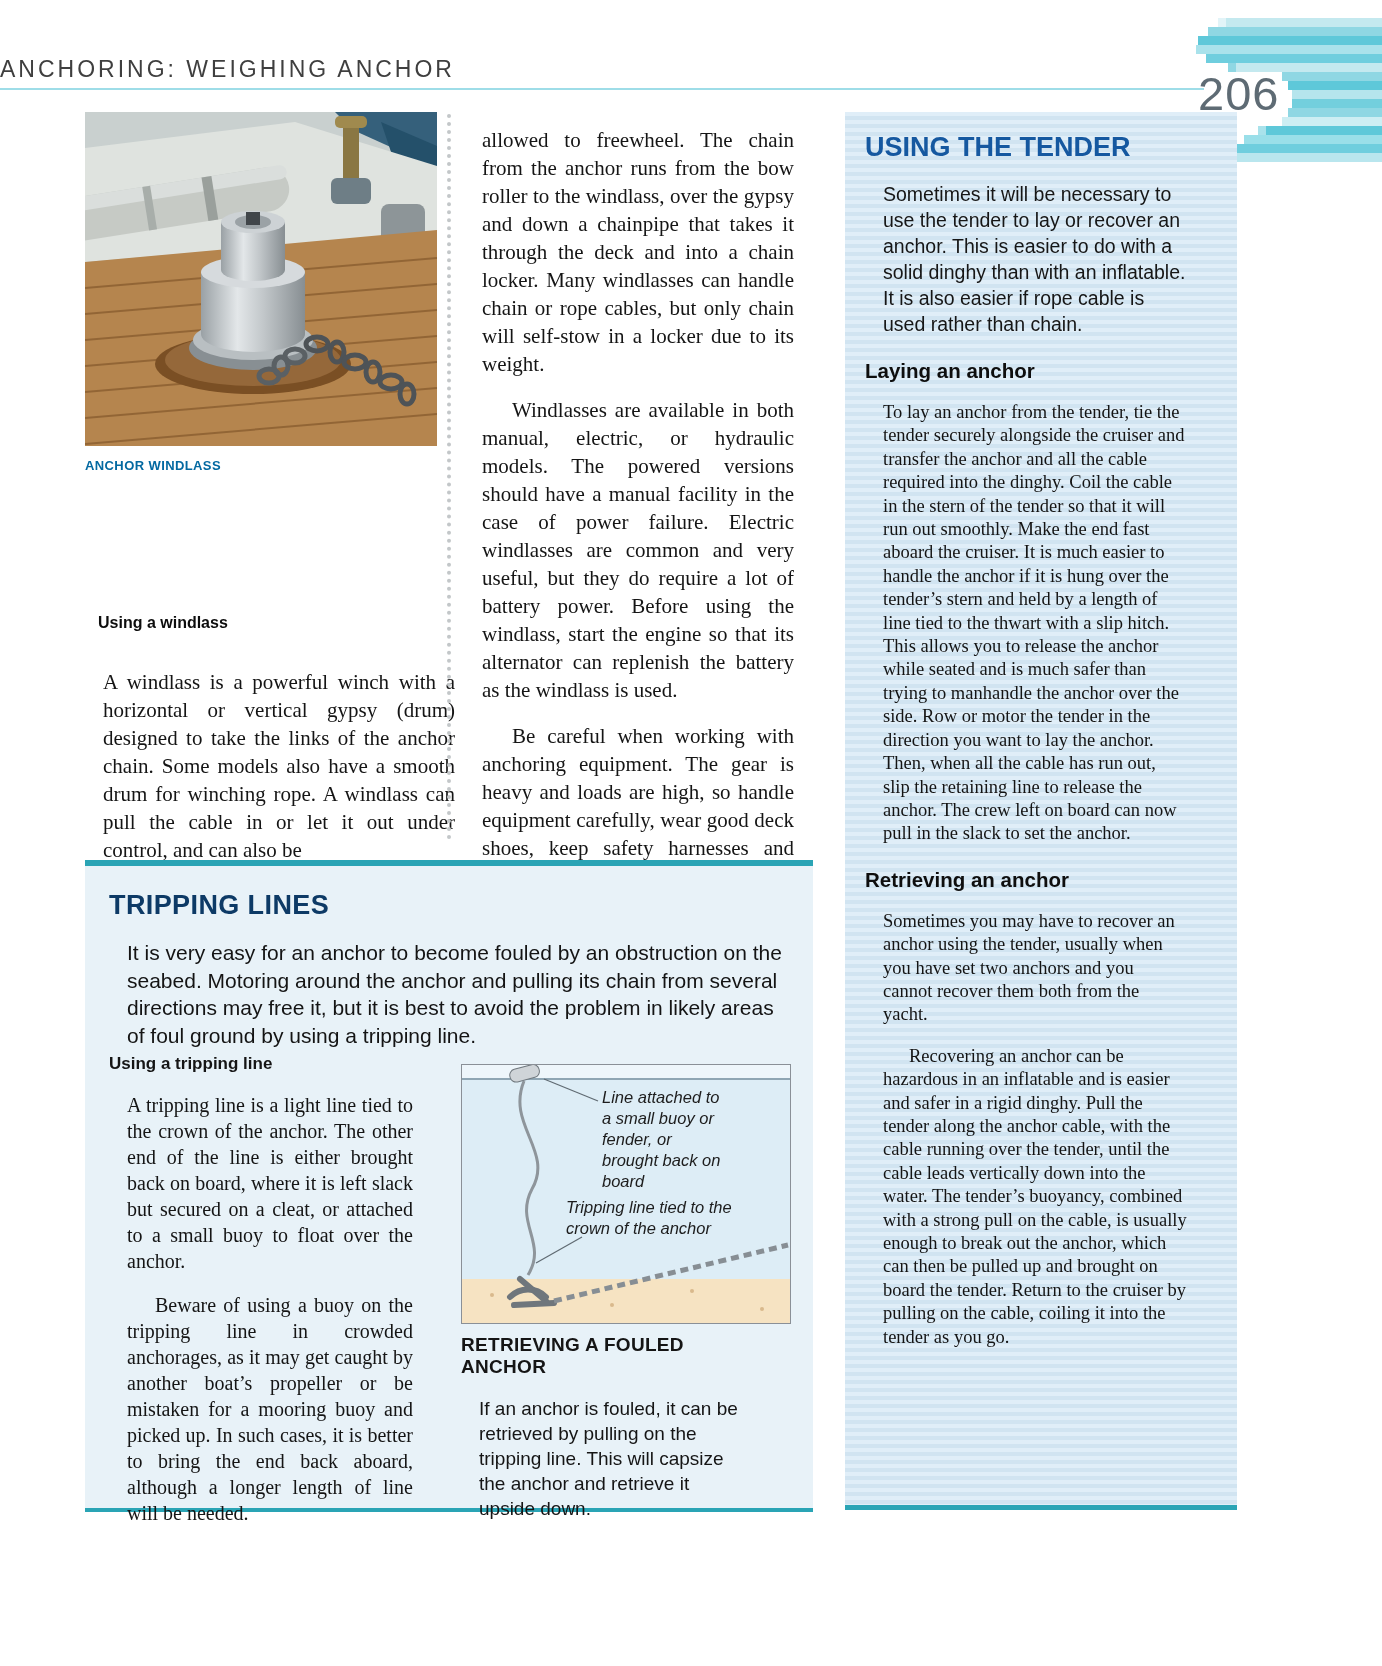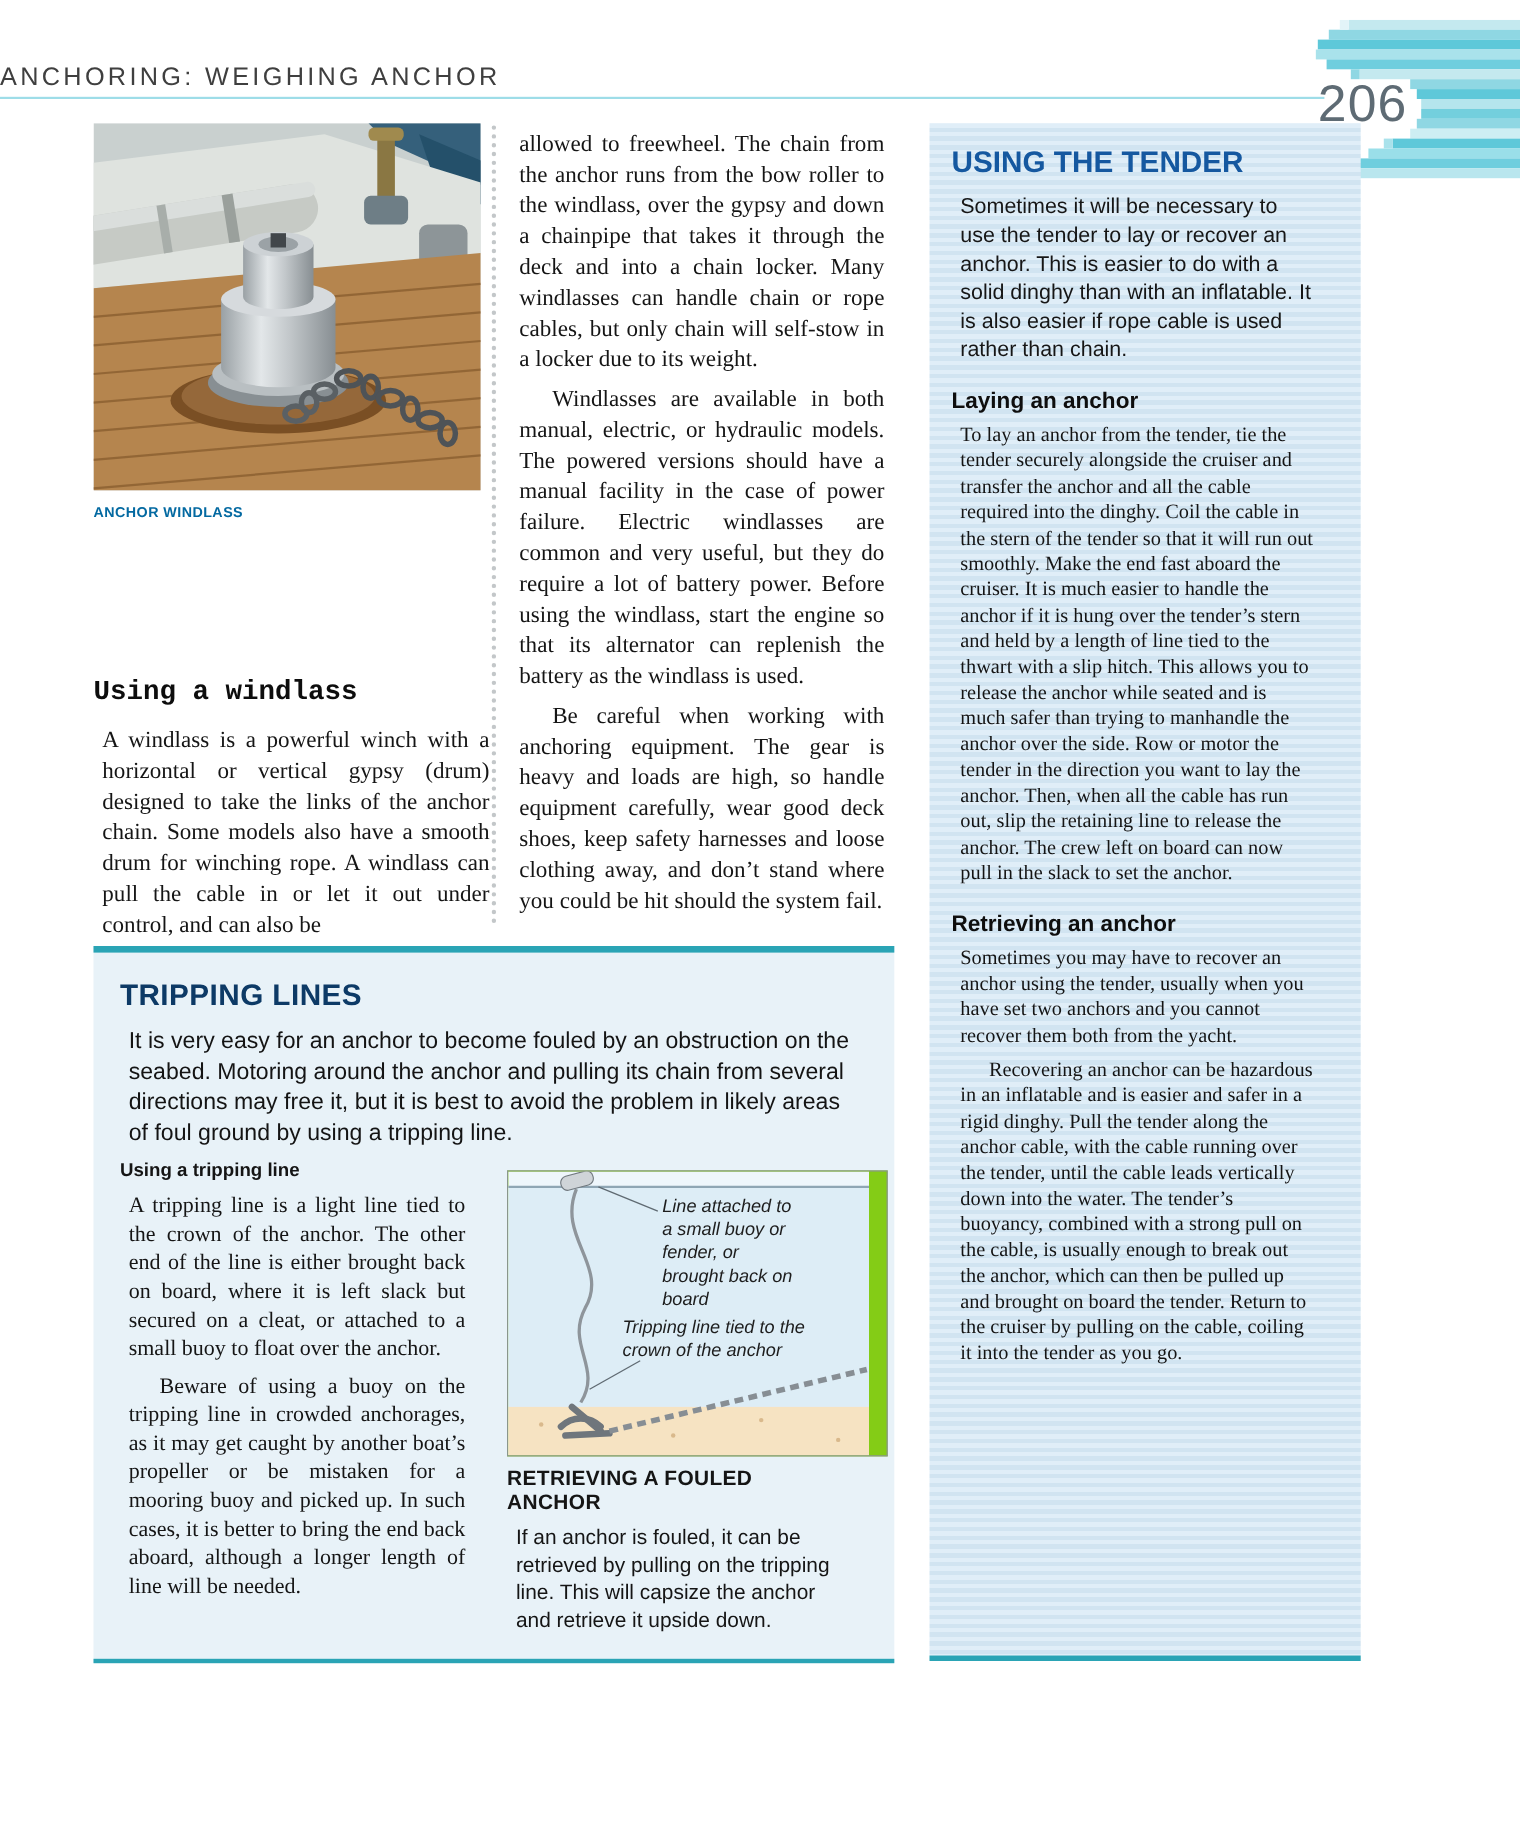--- a/index.html
+++ b/index.html
@@ -1,39 +1,39 @@
 <!DOCTYPE html>
 <html><head>
 <meta charset="utf-8">
 <style>
   html,body{margin:0;padding:0;background:#ffffff;}
   #page{position:relative;width:1382px;height:1666px;background:#ffffff;overflow:hidden;
         font-family:"Liberation Serif",serif;color:#151515;}
-  p{margin:8px;}
+  p{margin:18px;}
   h2,h3,h4{margin:0;}
 
   
   .header-title{position:absolute;top:56px;left:0;width:1186px;text-align:left;
     font-family:"Liberation Sans",sans-serif;font-size:23px;font-weight:400;
     letter-spacing:3px;color:#3f3f3f;}
   .header-rule{position:absolute;top:88px;left:0;width:1204px;height:2px;background:#9edde8;}
 
   
   .deco{position:absolute;top:18px;right:0;width:186px;height:150px;}
   .page-num{position:absolute;top:48px;left:2px;font-family:"Liberation Sans",sans-serif;
     font-size:47px;font-weight:400;letter-spacing:1px;color:#5e6b74;}
 
   
   .photo{position:absolute;left:85px;top:112px;width:352px;height:334px;}
   .caption-block{position:absolute;left:85px;top:458px;width:358px;
     font-family:"Liberation Sans",sans-serif;}
   .cap-title{font-size:13px;font-weight:700;letter-spacing:0.4px;color:#0369a1;margin-bottom:7px;}
   .cap-text{font-size:19.5px;line-height:25.5px;color:#141414;}
-  .left-heading{position:absolute;left:85px;top:614px;font-family:Liberation Mono, monospace;
-    font-size:25px;font-weight:700;color:#0d0d0d;}
+  .left-heading{position:absolute;left:98px;top:614px;font-family:Liberation Sans, sans-serif;
+    font-size:16px;font-weight:700;color:#0d0d0d;}
   .left-body{position:absolute;left:85px;top:650px;width:352px;font-size:21px;
     line-height:28px;text-align:justify;}
 
   
   .dotted-rule{position:absolute;left:447px;top:114px;height:726px;width:0;
     border-left:4px dotted #c3c7c9;}
   .mid-col{position:absolute;left:464px;top:108px;width:348px;font-size:21px;
     line-height:28px;text-align:justify;}
   .mid-col p.indent{text-indent:30px;}
 
@@ -56,21 +56,21 @@
   .trip-box h2{font-family:"Liberation Sans",sans-serif;font-size:27px;font-weight:700;
     color:#0d3a66;letter-spacing:0.4px;margin:8px 0 12px 0;}
   .trip-intro{font-family:"Liberation Sans",sans-serif;font-size:21px;line-height:27.5px;
     color:#141414;width:655px;}
   .trip-left{position:absolute;left:24px;top:188px;width:322px;}
   .trip-left h3{font-family:"Liberation Sans",sans-serif;font-size:17px;font-weight:700;margin:0 0 9px 0;}
   .trip-left p{font-size:20px;line-height:26px;text-align:justify;}
   .trip-left p.indent{text-indent:28px;}
 
   .diagram{position:absolute;left:376px;top:198px;width:328px;height:258px;
-    border:1px solid #8a9097;background:#84cc16;padding-left:16px;}
+    border:1px solid #8a9097;background:#fdba74;}
   .diagram svg{position:absolute;left:0;top:0;}
   .dlabel{position:absolute;font-family:"Liberation Sans",sans-serif;font-style:italic;
     font-size:16.5px;line-height:21px;color:#1d1d1d;}
   .dlabel1{left:140px;top:22px;width:120px;}
   .dlabel2{left:104px;top:132px;width:172px;}
 
   .diagram-caption{position:absolute;left:376px;top:468px;width:302px;}
   .diagram-caption h4{font-family:"Liberation Sans",sans-serif;font-size:19px;font-weight:700;
     letter-spacing:0.3px;margin-bottom:6px;}
   .diagram-caption p{font-family:"Liberation Sans",sans-serif;font-size:19px;line-height:25px;}

